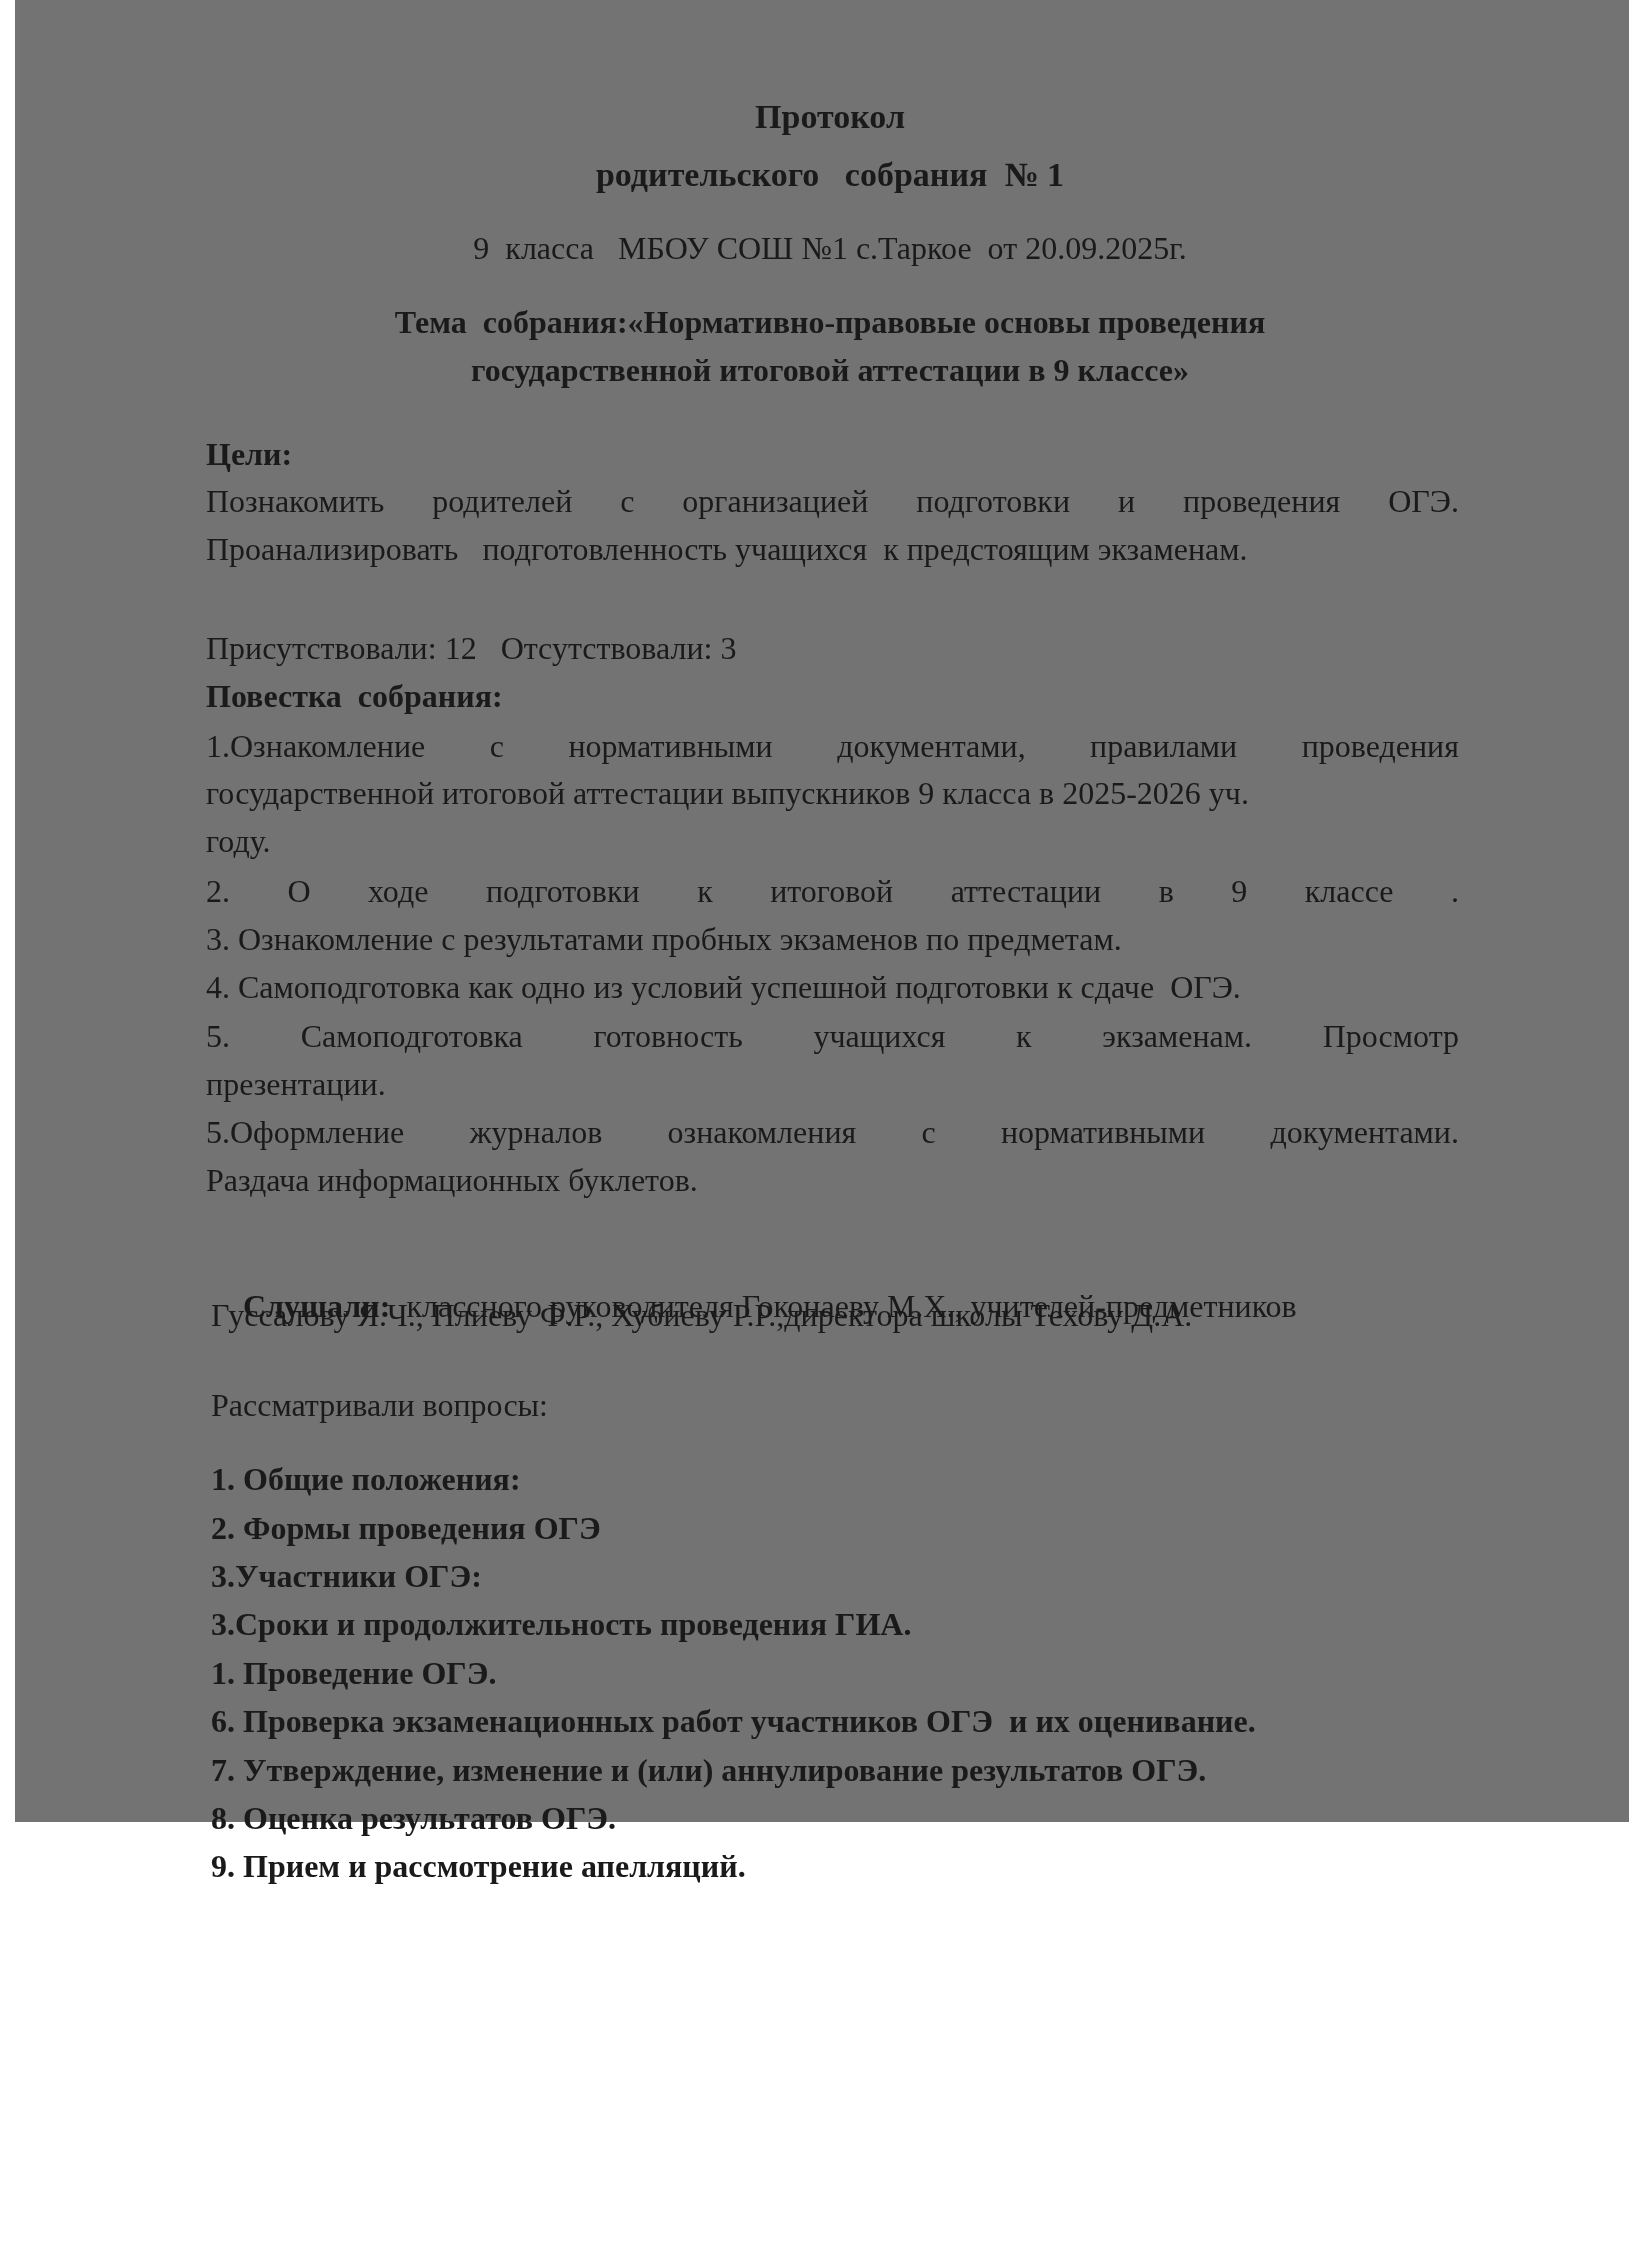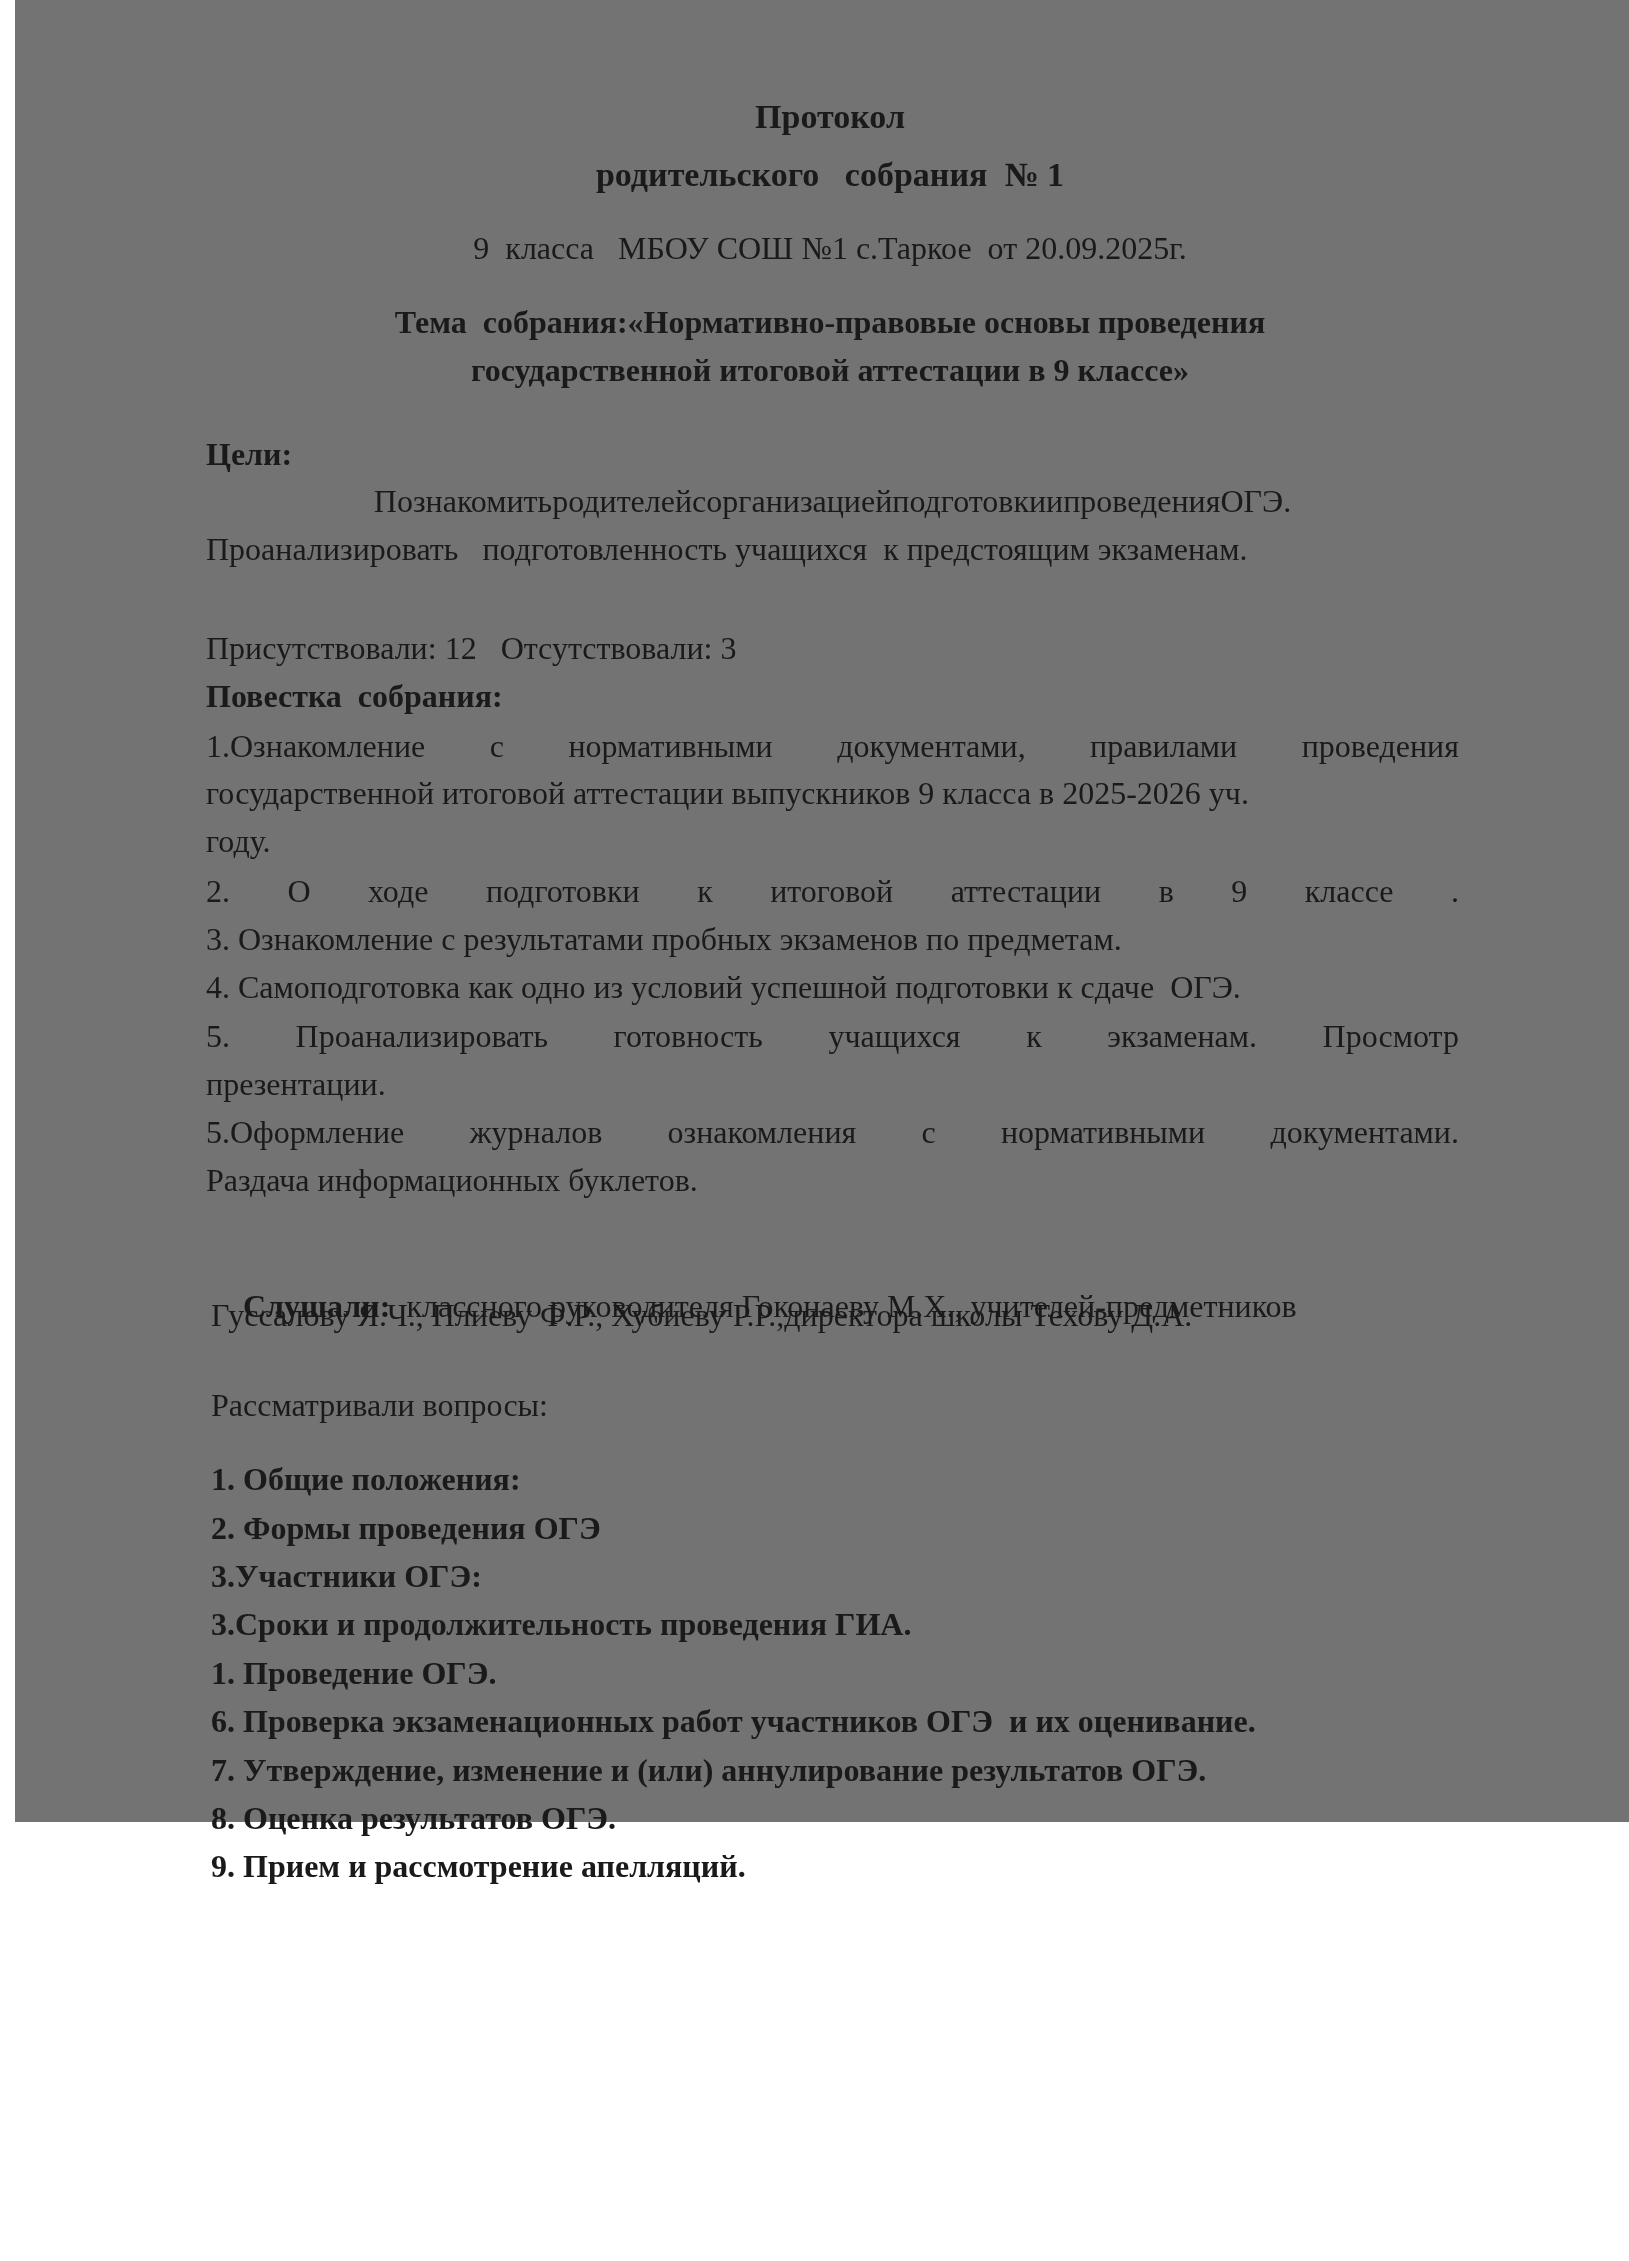--- a/index.html
+++ b/index.html
@@ -40,21 +40,21 @@
   <div class="scan-edge-right"></div>
 
   <div class="line center bold title" style="top:97px;">Протокол</div>
   <div class="line center bold title" style="top:155px; white-space:pre;">родительского   собрания  № 1</div>
   <div class="line center" style="top:229px; white-space:pre;">9  класса   МБОУ СОШ №1 с.Таркое  от 20.09.2025г.</div>
 
   <div class="line center bold" style="top:303px; white-space:pre;">Тема  собрания:«Нормативно-правовые основы проведения</div>
   <div class="line center bold" style="top:351px;">государственной итоговой аттестации в 9 классе»</div>
 
   <div class="line left bold" style="top:435px;">Цели:</div>
-  <div class="justify-line jl" style="top:482px;justify-content:center;">
+  <div class="justify-line jl" style="top:482px;">
     <span>Познакомить</span>
     <span>родителей</span>
     <span>с</span>
     <span>организацией</span>
     <span>подготовки</span>
     <span>и</span>
     <span>проведения</span>
     <span>ОГЭ.</span>
   </div>
   <div class="line left" style="top:530px; white-space:pre;">Проанализировать   подготовленность учащихся  к предстоящим экзаменам.</div>
@@ -85,21 +85,21 @@
     <span>в</span>
     <span>9</span>
     <span>классе</span>
     <span>.</span>
   </div>
   <div class="line left" style="top:920px;">3. Ознакомление с результатами пробных экзаменов по предметам.</div>
   <div class="line left" style="top:968px; white-space:pre;">4. Самоподготовка как одно из условий успешной подготовки к сдаче  ОГЭ.</div>
 
   <div class="justify-line jl" style="top:1017px;">
     <span>5.</span>
-    <span>Проанализировать</span>
+    <span>Самоподготовка</span>
     <span>готовность</span>
     <span>учащихся</span>
     <span>к</span>
     <span>экзаменам.</span>
     <span>Просмотр</span>
   </div>
   <div class="line left" style="top:1065px;">презентации.</div>
 
   <div class="justify-line jl" style="top:1113px;gap:44px;">
     <span>5.Оформление</span>

